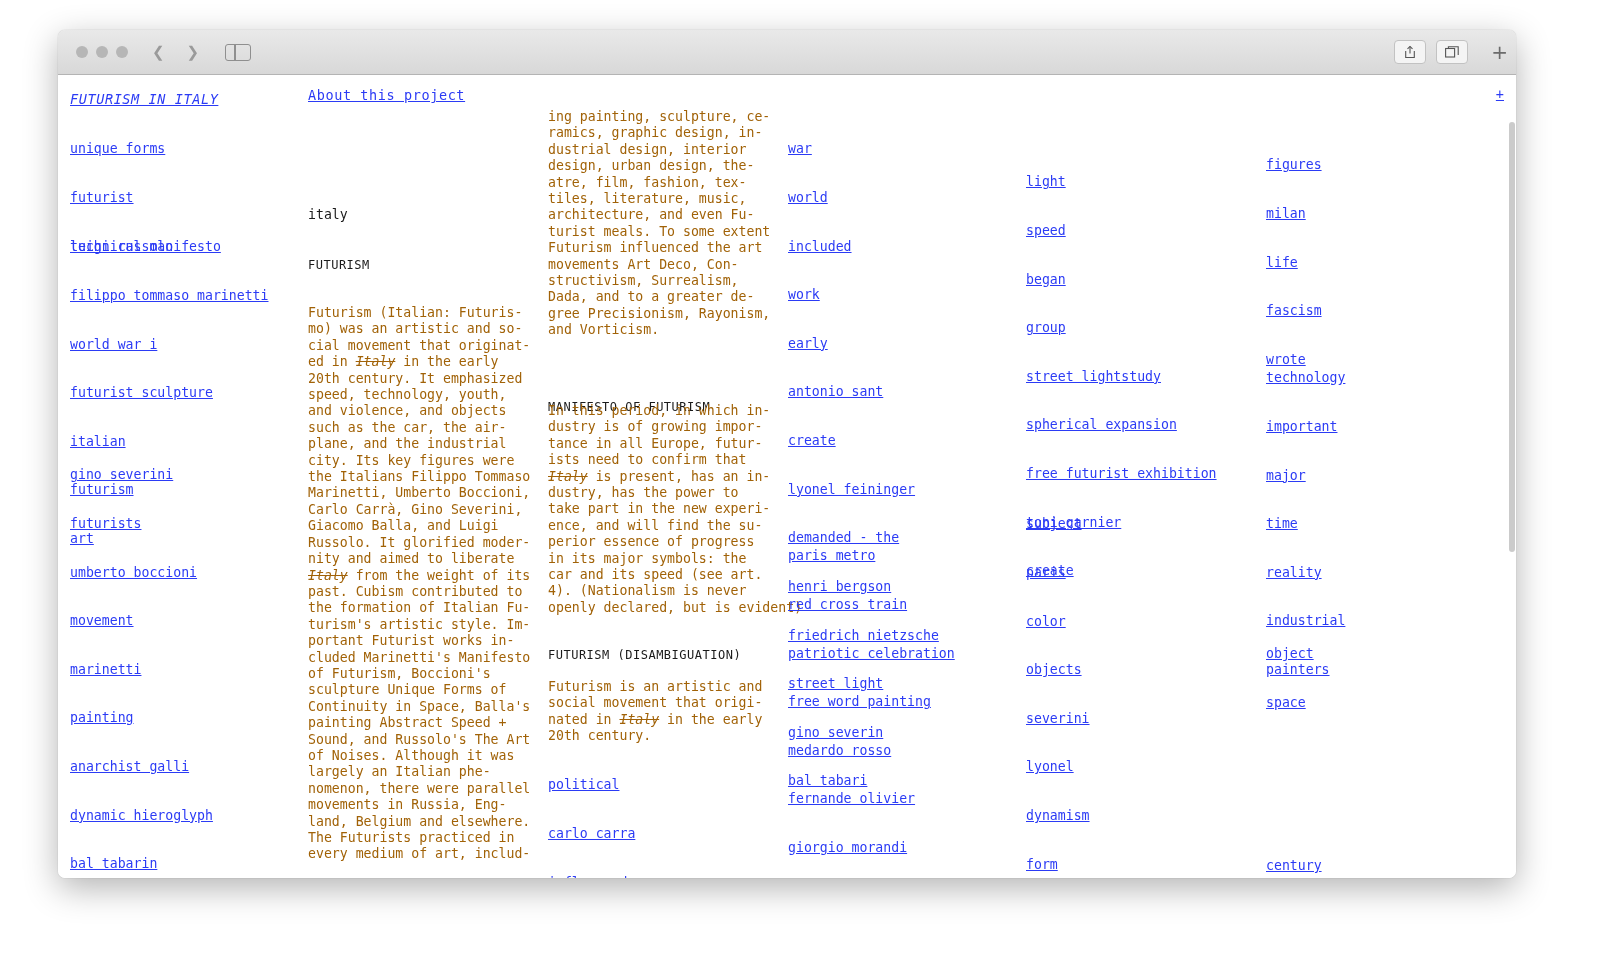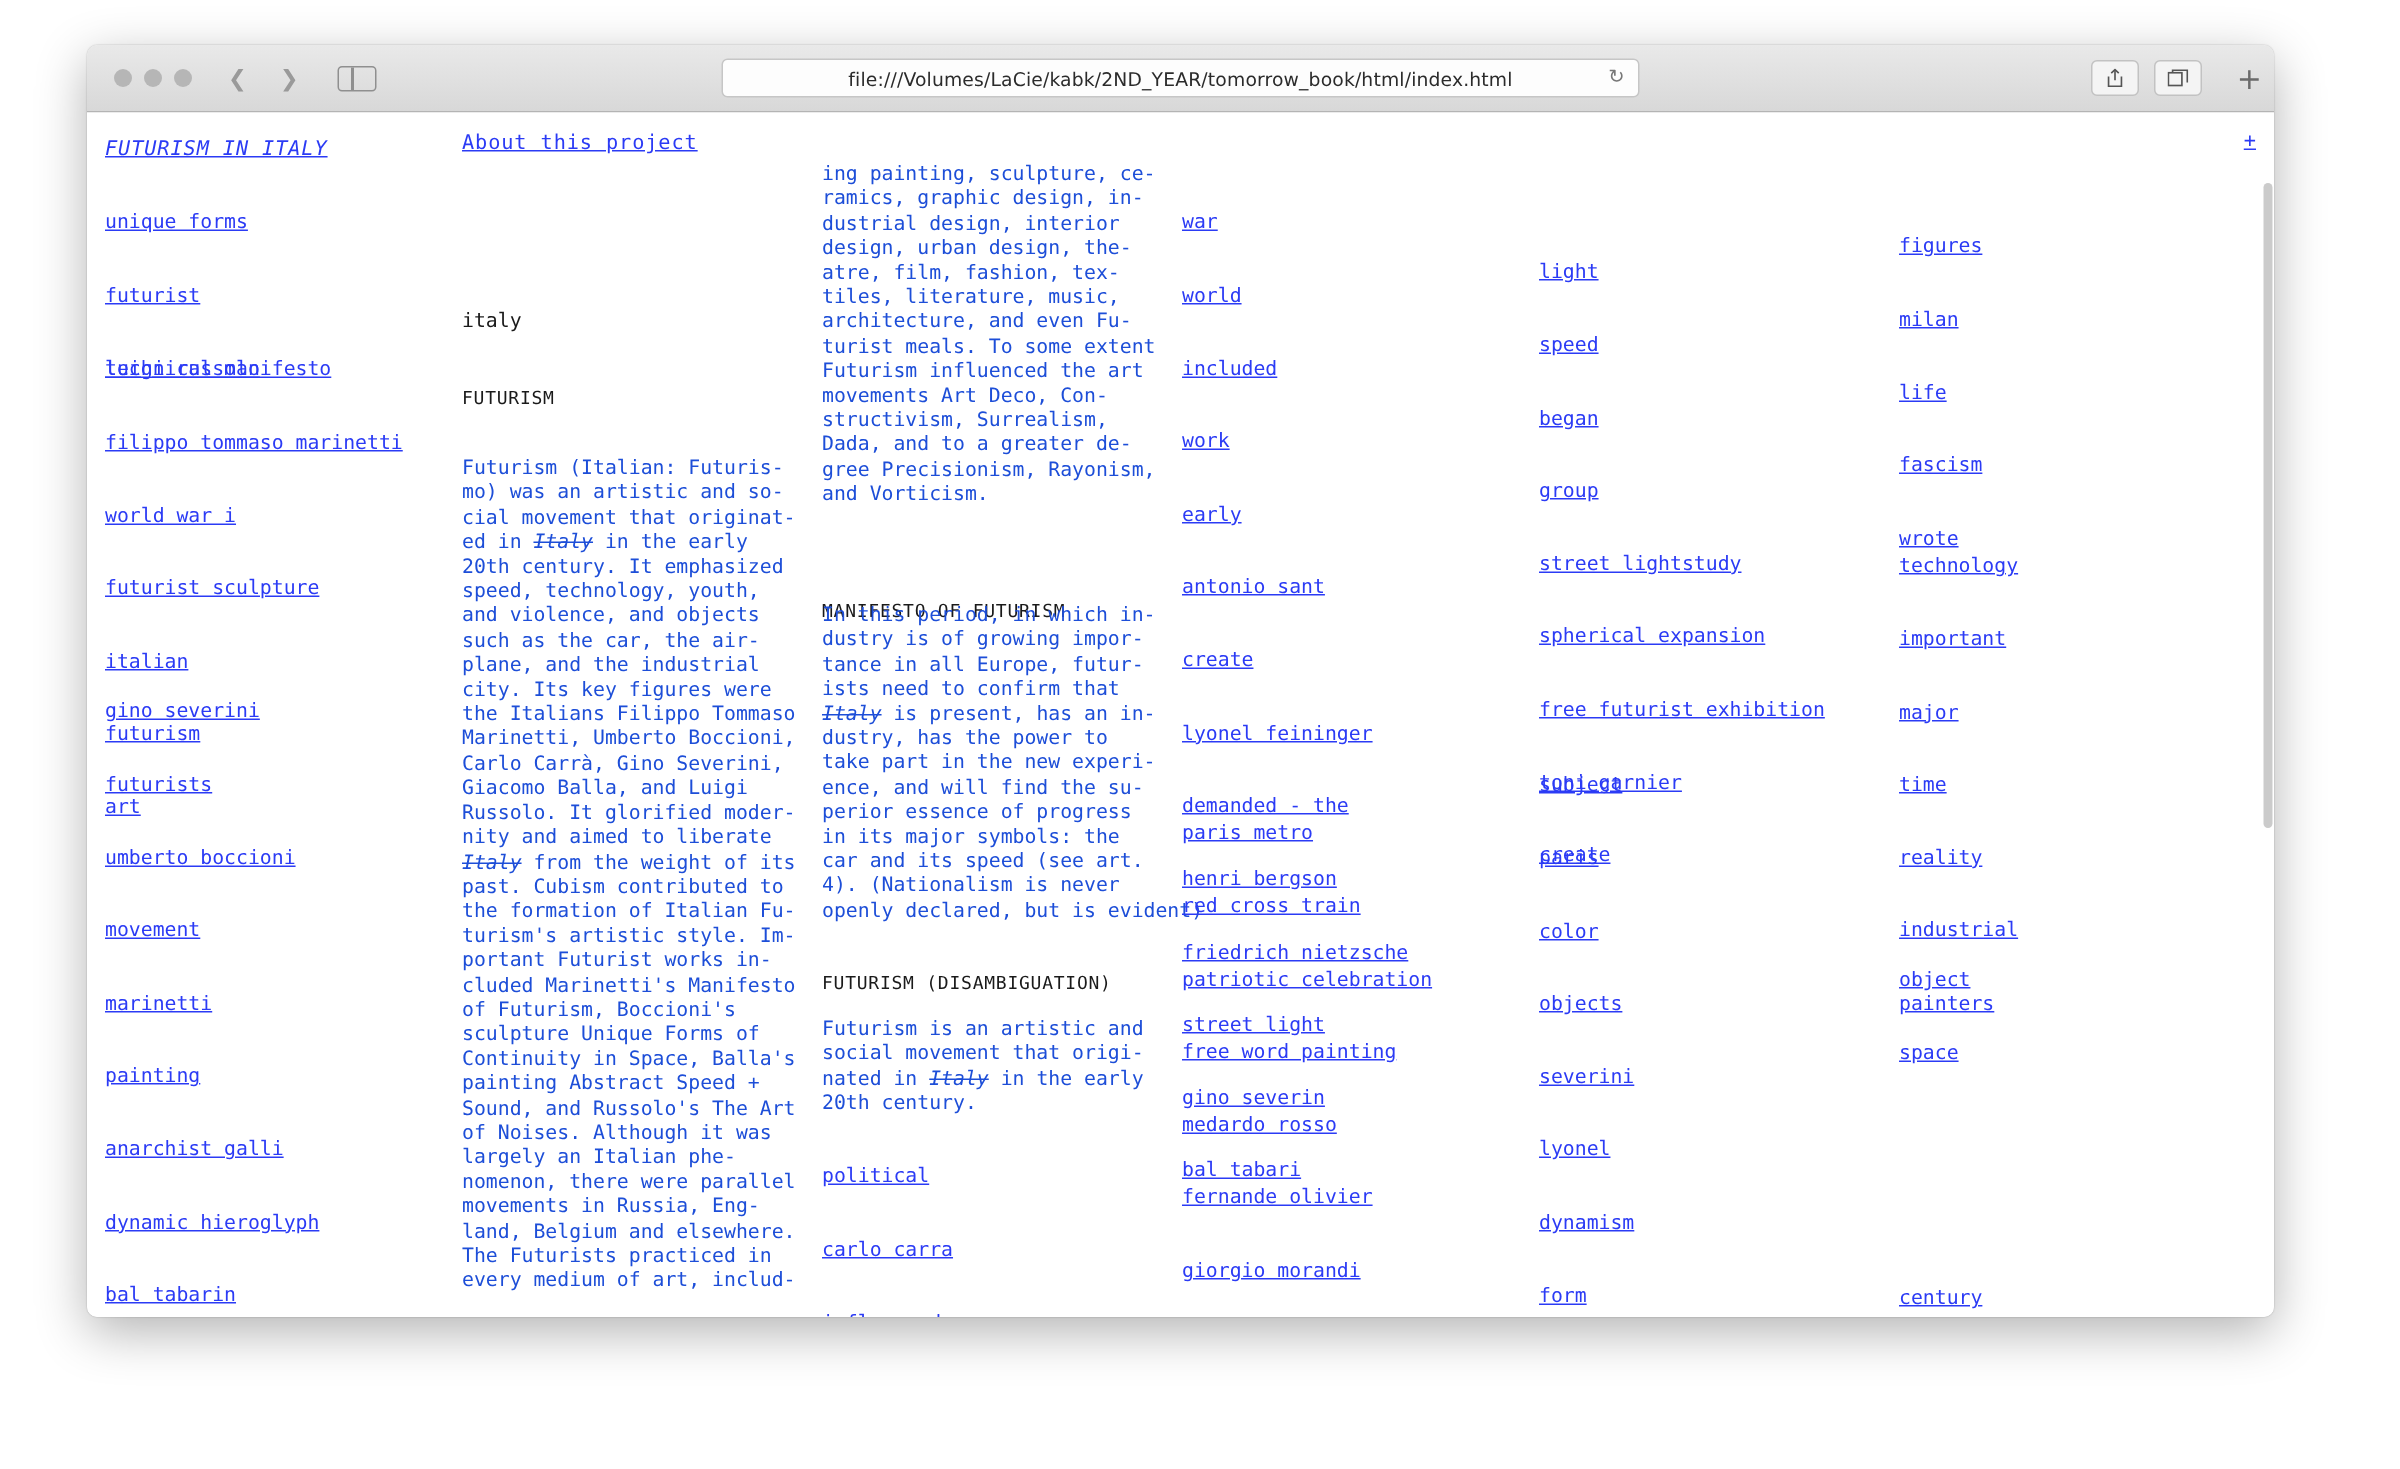--- a/index.html
+++ b/index.html
@@ -185,21 +185,21 @@
   .link {
     color: #2b3bf5;
     text-decoration: underline;
     display: block;
     white-space: pre;
   }
 
   .blk { position: absolute; white-space: pre; }
 
   .body-text {
-    color: #1d4ed8;
+    color: #a16207;
     font-size: 13.2px;
     line-height: 16.4px;
     white-space: pre;
     text-decoration: none;
   }
   .body-text i { font-style: italic; text-decoration: line-through; }
 
   .heading {
     color: #1a1a1a;
     font-size: 12px;
@@ -239,24 +239,20 @@
         <div class="dot"></div>
       </div>
 
       <div class="navgroup">
         <span class="navbtn">❮</span>
         <span class="navbtn">❯</span>
       </div>
 
       <div class="sidebar-toggle"></div>
 
-      <div class="addressbar">
-        <span class="url">file:///Volumes/LaCie/kabk/2ND_YEAR/tomorrow_book/html/index.html</span>
-        <span class="reload">↻</span>
-      </div>
 
       <div class="right-tools">
         <div class="toolbtn">
           <svg width="11" height="13" viewBox="0 0 11 13">
             <path d="M5.5 1 L5.5 8" stroke="#555" stroke-width="1.1" fill="none"></path>
             <path d="M3 3.3 L5.5 0.9 L8 3.3" stroke="#555" stroke-width="1.1" fill="none"></path>
             <path d="M1.2 5.5 L1.2 12 L9.8 12 L9.8 5.5" stroke="#555" stroke-width="1.1" fill="none"></path>
           </svg>
         </div>
         <div class="toolbtn">

